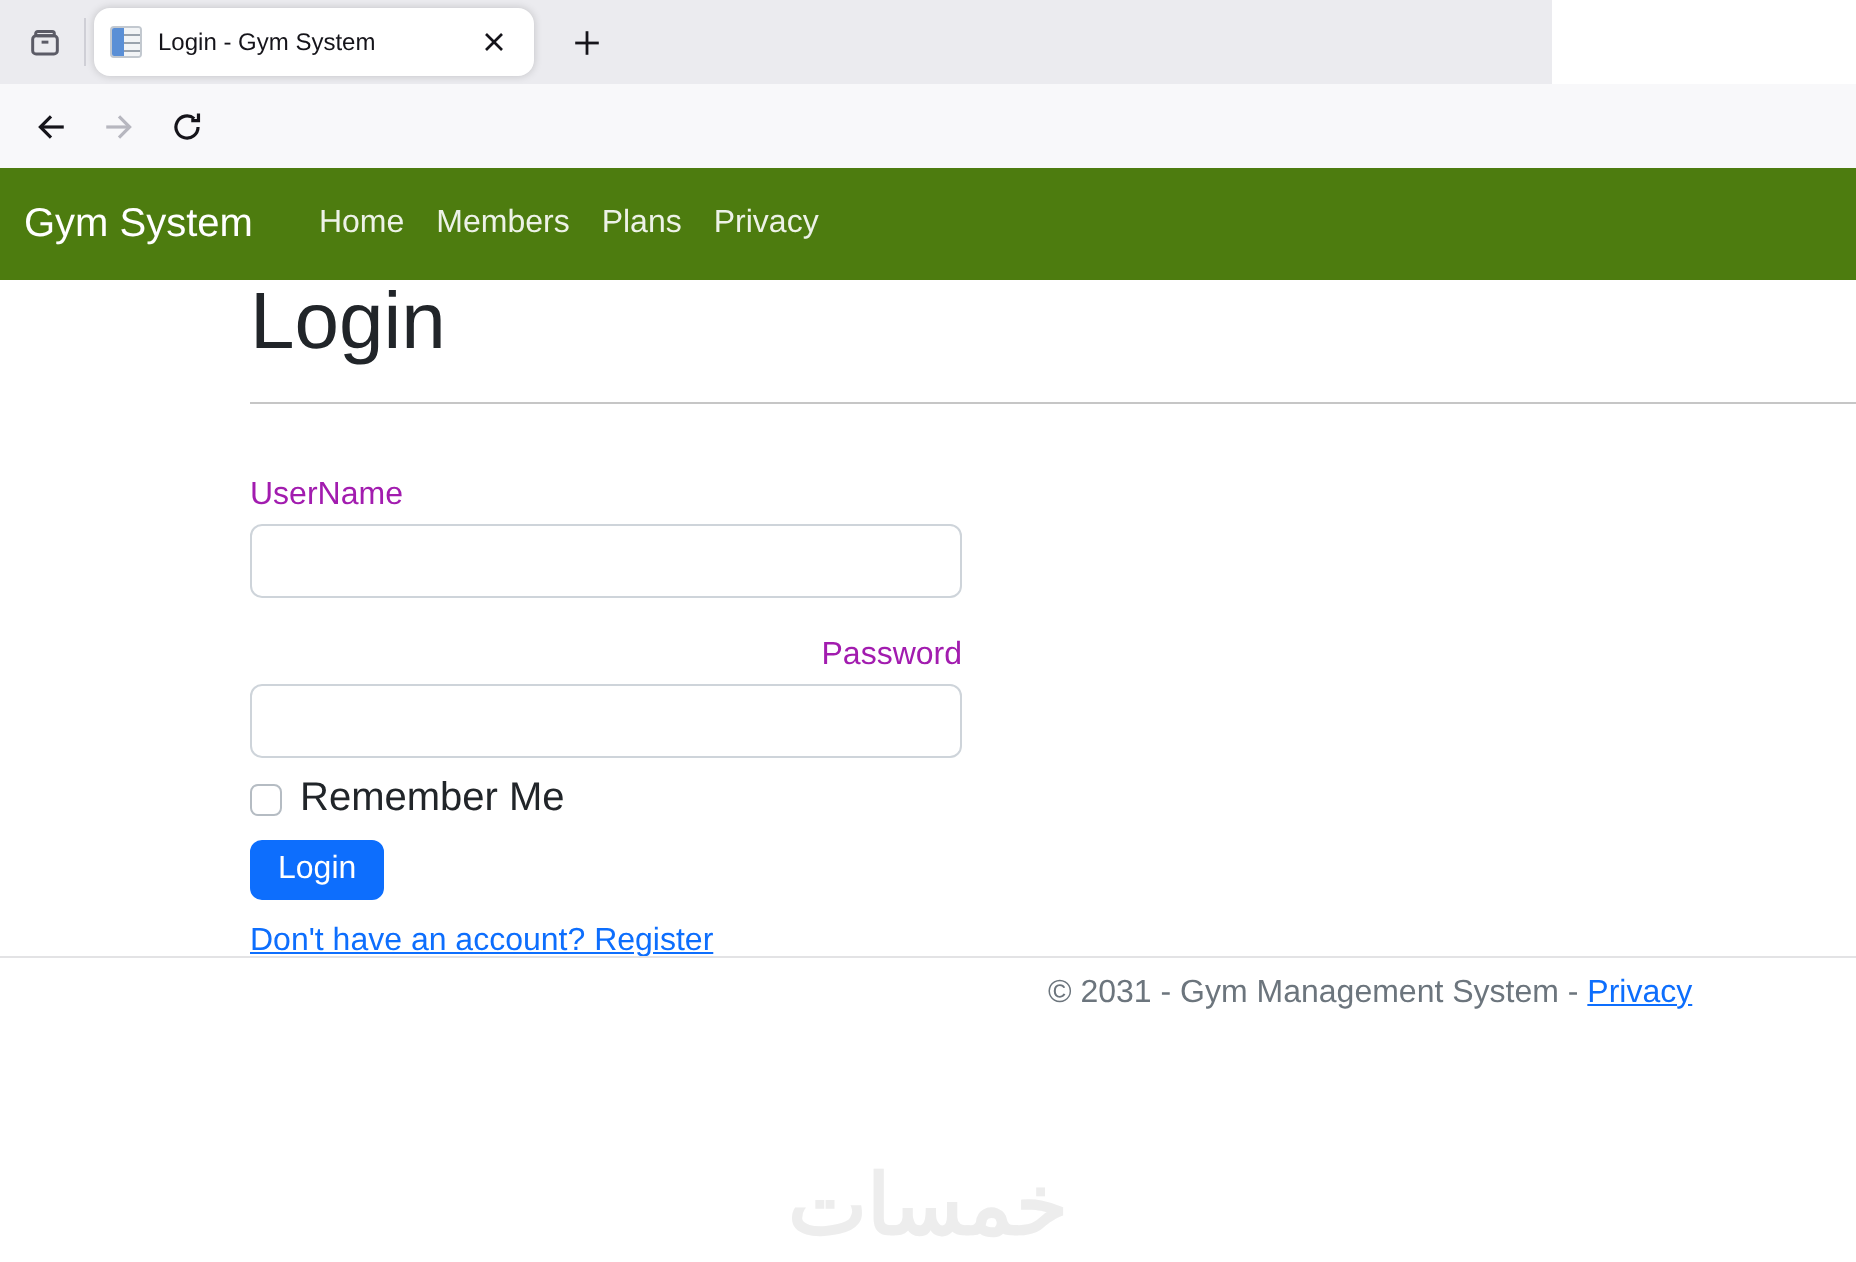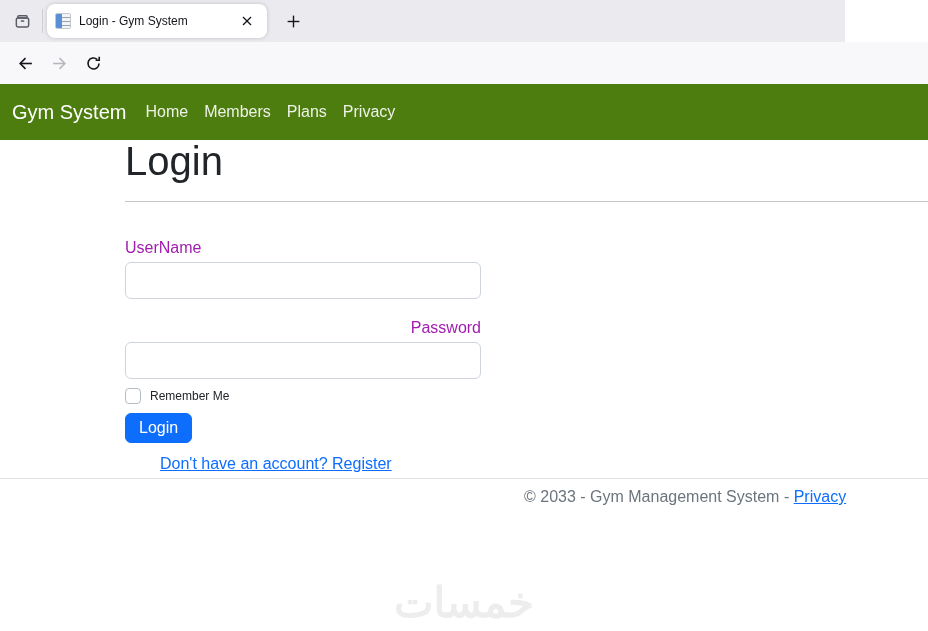--- a/index.html
+++ b/index.html
@@ -7,21 +7,21 @@
   body {
     position: relative;
     font-family: "Liberation Sans", sans-serif;
     background: #ffffff;
     overflow: hidden;
     color: #212529;
   }
 
   
   .tabbar {
-    position: absolute; top: 0; left: 0; width: 845px; height: 42px;
+    position: absolute; top: 0; left: 0; width: 776px; height: 42px;
     background: #ebebef;
     display: flex; align-items: center;
   }
   .chrome-btn {
     width: 32px; height: 32px; border: none; background: transparent;
     display: flex; align-items: center; justify-content: center;
     border-radius: 4px; cursor: pointer;
   }
   .sidebar-btn { margin-left: 6px; }
   .tab-sep { width: 1px; height: 24px; background: #cfcfd6; margin-left: 4px; }
@@ -61,21 +61,21 @@
   .url-host { color: #0c0c0d; }
   .url-rest { color: #69697a; }
 
   
   .appnav {
     position: absolute; top: 84px; left: 0; width: 928px; height: 56px;
     background: #4d7c0f;
     display: flex; align-items: center; padding: 0 12px;
   }
   .brand { color: #ffffff; font-size: 20px; margin-right: 10px; text-decoration: none; cursor: pointer; }
-  .appnav-links { display: flex; margin-left: 1px; }
+  .appnav-links { display: flex; margin-left: 15px; }
   .appnav-link {
     color: rgba(255,255,255,0.9); font-size: 16px; text-decoration: none;
     padding: 8px 8px; cursor: pointer;
   }
 
   
   .main { position: absolute; top: 123px; left: 0; width: 928px; }
   .container { margin-left: 125px; }
   .page-title { font-size: 40px; font-weight: 500; color: #212529; padding-top: 14px; line-height: 1.2; }
   .title-rule { border: 0; border-top: 1px solid #c6c6c6; margin-top: 16px; }
@@ -86,30 +86,30 @@
   .form-control {
     width: 100%; height: 37px; font-size: 16px; color: #212529;
     border: 1px solid #ced4da; border-radius: 6px; padding: 6px 12px;
     background: #fff; outline: none; font-family: "Liberation Sans", sans-serif;
   }
   .check-row { margin-top: 9px; display: flex; align-items: center; }
   .check-row input[type="checkbox"] {
     appearance: none; width: 16px; height: 16px; border: 1px solid #b5bcc3;
     border-radius: 4px; background: #fff; cursor: pointer;
   }
-  .check-label { margin-left: 9px; font-size: 12px; cursor: pointer; }
+  .check-label { margin-left: 9px; font-size: 20px; cursor: pointer; }
   .btn-primary {
     margin-top: 9px; display: inline-block;
     background: #0d6efd; border: 1px solid #0d6efd; color: #ffffff;
     font-size: 16px; padding: 5px 13px; border-radius: 6px; cursor: pointer;
     font-family: "Liberation Sans", sans-serif;
   }
   .register-link {
     display: inline-block; margin-top: 12px; font-size: 16px;
-    color: #0d6efd; text-decoration: underline; cursor: pointer; margin-left: 35px;
+    color: #0d6efd; text-decoration: underline; cursor: pointer;
   }
 
   
   .footer {
     position: absolute; top: 478px; left: 0; width: 928px;
     border-top: 1px solid #e3e3e5;
   }
   .footer-text { margin: 9px 0 0 524px; font-size: 16px; color: #6c757d; white-space: nowrap; }
   .footer-link { color: #0d6efd; text-decoration: underline; cursor: pointer; }
 
@@ -220,18 +220,18 @@
 
       <button class="btn-primary">Login</button>
       <br>
       <a class="register-link">Don't have an account? Register</a>
     </div>
   </div>
 </div>
 
 <div class="footer">
   <div class="footer-text">
-    <span>© 2033 - Gym Management System -</span>
+    <span>© 2031 - Gym Management System -</span>
     <a class="footer-link">Privacy</a>
   </div>
 </div>
 
 <div class="watermark">خمسات</div>
 
 </body></html>

